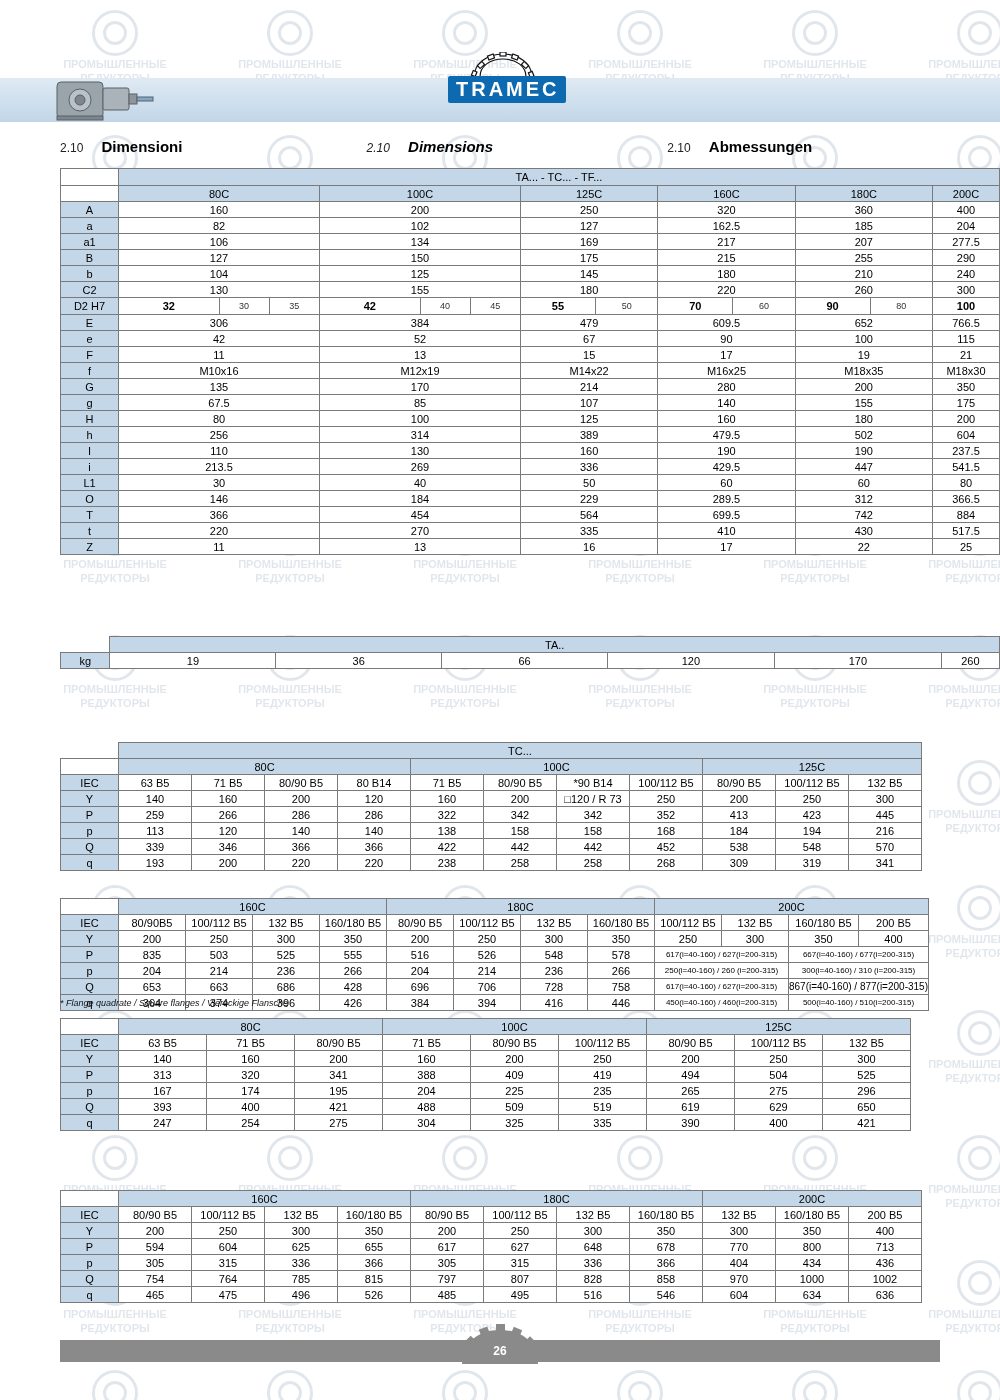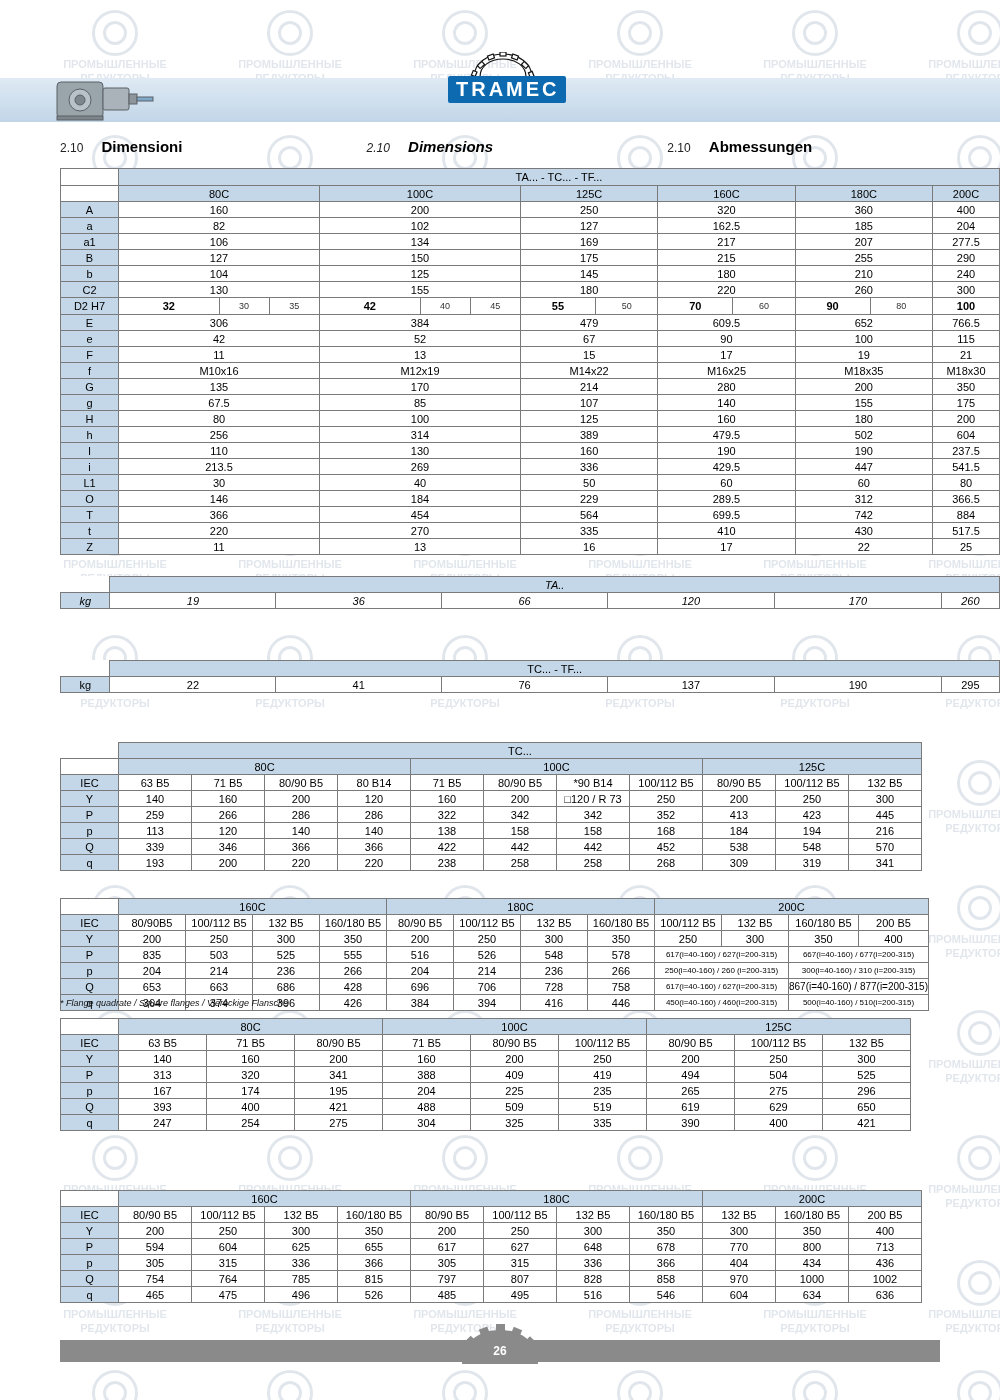--- a/index.html
+++ b/index.html
@@ -460,59 +460,40 @@
             <td colspan="2">13</td>
             <td colspan="2">16</td>
             <td colspan="2">17</td>
             <td colspan="2">22</td>
             <td colspan="1">25</td>
           </tr>
         </tbody>
     </table>
   </div>
 
-  <div class="tblpos" style="left:60px; top:576px;font-style:italic;">
+  <div class="tblpos" style="left:60px; top:636px;">
     <table class="dim" id="wt-ta">
         <tbody>
           <tr>
             <td class="blank" colspan="1" style="width:58px;border:none"></td>
             <td class="hdr-blue" colspan="6" style="width:804px">TA..</td>
           </tr>
           <tr>
             <td class="rowlab">kg</td>
             <td colspan="1" style="width:201px">19</td>
             <td colspan="1" style="width:201px">36</td>
             <td colspan="1" style="width:201px">66</td>
             <td colspan="1" style="width:201px">120</td>
             <td colspan="1" style="width:201px">170</td>
             <td colspan="1" style="width:67px">260</td>
           </tr>
         </tbody>
       </table>
   </div>
 
-  <div class="tblpos" style="left:60px; top:660px;">
-    <table class="dim" id="wt-tctf">
-        <tbody>
-          <tr>
-            <td class="blank" colspan="1" style="width:58px;border:none"></td>
-            <td class="hdr-blue" colspan="6" style="width:804px">TC... - TF...</td>
-          </tr>
-          <tr>
-            <td class="rowlab">kg</td>
-            <td colspan="1" style="width:201px">22</td>
-            <td colspan="1" style="width:201px">41</td>
-            <td colspan="1" style="width:201px">76</td>
-            <td colspan="1" style="width:201px">137</td>
-            <td colspan="1" style="width:201px">190</td>
-            <td colspan="1" style="width:67px">295</td>
-          </tr>
-        </tbody>
-      </table>
-  </div>
 
   <div class="tblpos" style="left:60px; top:742px;">
     <table class="dim" id="tc-b1">
         <tbody>
           <tr>
             <td class="blank" colspan="1" style="width:58px;border:none"></td>
             <td class="hdr-blue" colspan="11">TC...</td>
           </tr>
           <tr>
             <td class="blank" colspan="1" style="width:58px;border:1px solid #7a7a7a"></td>

